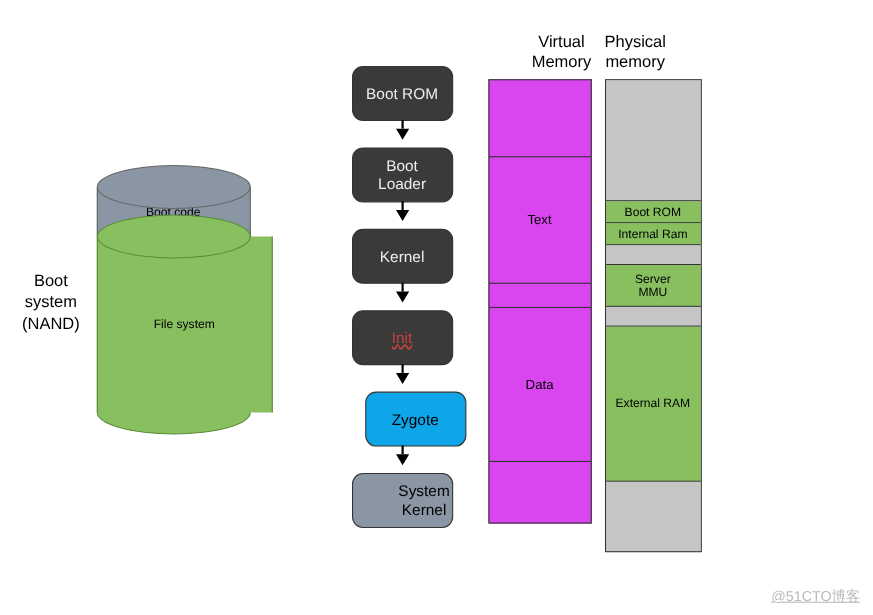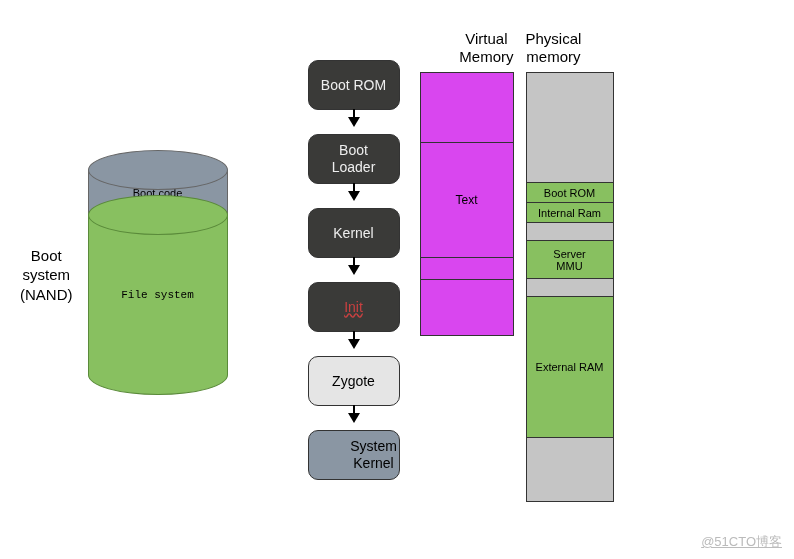--- a/index.html
+++ b/index.html
@@ -8,28 +8,28 @@
   .container { display: flex; align-items: flex-start; padding: 30px 20px; }
   
   
   .left-section { display: flex; align-items: center; gap: 15px; margin-top: 120px; }
   .boot-label { font-size: 15px; text-align: center; line-height: 1.3; }
   
   .cylinder { position: relative; width: 140px; height: 250px; }
   .cyl-top { position: absolute; top: 0; width: 140px; height: 40px; border-radius: 50%; background: #8a96a3; border: 1px solid #666; z-index: 3; }
   .cyl-bootcode { position: absolute; top: 20px; width: 140px; height: 45px; background: #8a96a3; border-left: 1px solid #666; border-right: 1px solid #666; z-index: 2; display: flex; align-items: center; justify-content: center; font-size: 11px; }
   .cyl-mid-ellipse { position: absolute; top: 45px; width: 140px; height: 40px; border-radius: 50%; background: #88c060; border: 1px solid #5a8a3a; z-index: 2; }
-  .cyl-body { position: absolute; top: 65px; width: 140px; height: 160px; background: #88c060; border-left: 1px solid #5a8a3a; border-right: 1px solid #5a8a3a; z-index: 1; display: flex; align-items: center; justify-content: center; font-size: 11px; font-family: Liberation Mono, monospace; }
+  .cyl-body { position: absolute; top: 65px; width: 160px; height: 160px; background: #88c060; border-left: 1px solid #5a8a3a; border-right: 1px solid #5a8a3a; z-index: 1; display: flex; align-items: center; justify-content: center; font-size: 11px; }
   .cyl-bottom { position: absolute; top: 205px; width: 140px; height: 40px; border-radius: 50%; background: #88c060; border: 1px solid #5a8a3a; z-index: 0; }
   
   
   .flow-section { display: flex; flex-direction: column; align-items: center; margin-left: 80px; margin-top: 30px; }
   .flow-box { width: 92px; height: 50px; border-radius: 10px; display: flex; align-items: center; justify-content: center; text-align: center; font-size: 14px; line-height: 1.2; border: 1px solid #333; }
   .dark-box { background: #3a3a38; color: #eee; }
-  .green-box { background: #e5e5e5; color: #000; }
+  .green-box { background: #0ea5e9; color: #000; margin-left: 24px; }
   .grey-box { background: #8a96a3; color: #000; padding-left: 40px; }
   .arrow-down { width: 0; height: 0; border-left: 6px solid transparent; border-right: 6px solid transparent; border-top: 10px solid #000; margin: 7px 0; position: relative; }
   .arrow-down::before { content: ''; position: absolute; top: -18px; left: -1px; width: 2px; height: 8px; background: #000; }
   .init-red { color: #c84040; text-decoration: underline wavy #c84040; }
   
   
   .vmem-section { margin-left: 20px; display: flex; flex-direction: column; align-items: flex-end; }
   .col-title { font-size: 15px; text-align: center; margin-bottom: 6px; line-height: 1.2; }
   .vmem-col { width: 94px; border: 1px solid #333; background: #d946ef; }
   .vmem-cell { border-bottom: 1px solid #333; display: flex; align-items: center; justify-content: center; font-size: 12px; }
@@ -104,20 +104,23 @@
     <div class="col-title">
       <div>Virtual</div>
       <div>Memory</div>
     </div>
     <div class="vmem-col">
       <div class="vmem-cell" style="height:70px"></div>
       <div class="vmem-cell" style="height:115px">
           <span>Text</span>
         </div>
       <div class="vmem-cell" style="height:22px"></div>
+      <div class="vmem-cell" style="height:140px">
+          <span>Data</span>
+        </div>
       <div class="vmem-cell" style="height:55px"></div>
     </div>
   </div>
 
   <div class="pmem-section">
     <div class="col-title">
       <div>Physical</div>
       <div>memory</div>
     </div>
     <div class="pmem-col">

